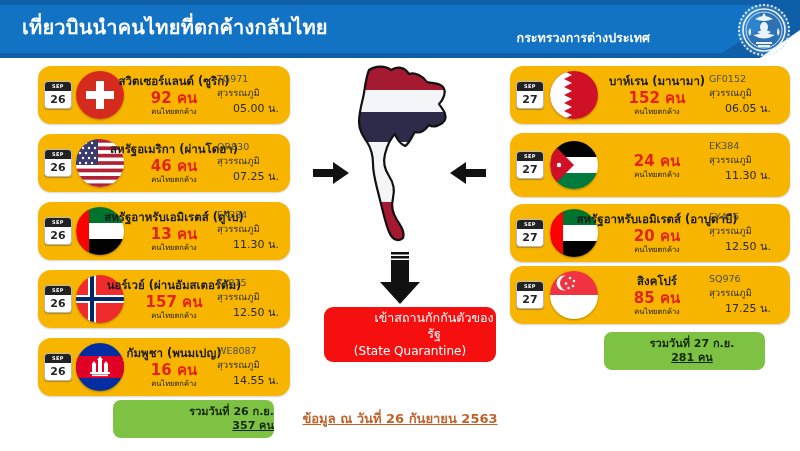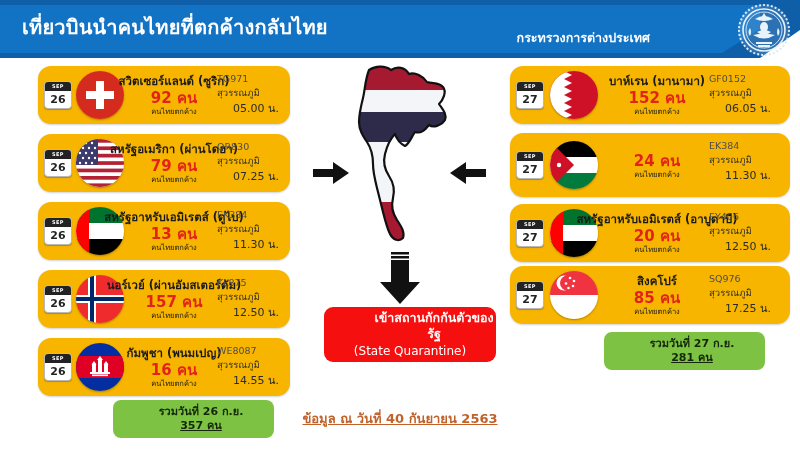--- a/index.html
+++ b/index.html
@@ -89,37 +89,37 @@
   .ctime{font-size:11px;color:#2b2b2b;line-height:1.5;margin-left:16px;}
 
   
   .total{
     position:absolute;background:#7DC242;border-radius:8px;
     text-align:center;color:#14270a;
     display:flex;flex-direction:column;align-items:center;justify-content:center;padding-left:15px;
   }
   .total .t1{font-size:11px;font-weight:bold;line-height:1.3;}
   .total .t2{font-size:11px;font-weight:bold;line-height:1.3;text-decoration:underline;}
-  #total-left{left:113px;top:400px;width:146px;height:38px;}
+  #total-left{left:113px;top:400px;width:146px;height:38px;align-items:flex-end;}
   #total-right{left:604px;top:332px;width:146px;height:38px;}
 
   
   #map{position:absolute;left:335px;top:62px;width:136px;height:190px;}
   .arrow{position:absolute;}
   #arrow-left{left:313px;top:162px;}
   #arrow-right{left:450px;top:162px;}
   #arrow-down{left:380px;top:252px;}
 
   #quarantine{
     position:absolute;left:324px;top:307px;width:172px;height:55px;
     background:#F60F0F;border-radius:9px;
     display:flex;flex-direction:column;align-items:center;justify-content:center;
     color:#ffffff;text-align:center;
   }
-  #quarantine .q1{font-size:12.5px;font-weight:bold;line-height:1.35;padding-left:48px;}
+  #quarantine .q1{font-size:12.5px;font-weight:normal;line-height:1.35;padding-left:48px;}
   #quarantine .q2{font-size:12px;line-height:1.35;}
 
   #footnote{
     position:absolute;left:0;top:408px;width:800px;text-align:center;
     color:#C0622A;font-size:13px;font-weight:bold;text-decoration:underline;
   }
 </style>
 </head>
 <body>
 
@@ -204,21 +204,21 @@
           <circle cx="13" cy="19" r="1.2"></circle>
           <circle cx="19" cy="19" r="1.2"></circle>
           <circle cx="4" cy="24" r="1.2"></circle>
           <circle cx="10" cy="24" r="1.2"></circle>
           <circle cx="16" cy="24" r="1.2"></circle>
         </g>
     </svg>
   </div>
   <div class="cmid">
     <div class="cname">สหรัฐอเมริกา (ผ่านโดฮา)</div>
-    <div class="cnum">79 คน</div>
+    <div class="cnum">46 คน</div>
     <div class="csub">คนไทยตกค้าง</div>
   </div>
   <div class="cright">
     <div class="cflight">QR830</div>
     <div class="cairport">สุวรรณภูมิ</div>
     <div class="ctime">07.25 น.</div>
   </div>
 </div>
 
 <div class="card left" style="top:202px">
@@ -475,13 +475,13 @@
     <rect x="11" y="4" width="18" height="2.5" fill="#111111"></rect>
     <path d="M11 8 H29 V30 H40 L20 52 L0 30 H11 Z" fill="#111111"></path>
   </svg>
 </div>
 
 <div id="quarantine">
   <div class="q1">เข้าสถานกักกันตัวของรัฐ</div>
   <div class="q2">(State Quarantine)</div>
 </div>
 
-<div id="footnote">ข้อมูล ณ วันที่ 40 กันยายน 2563</div>
+<div id="footnote">ข้อมูล ณ วันที่ 26 กันยายน 2563</div>
 
 </body></html>

